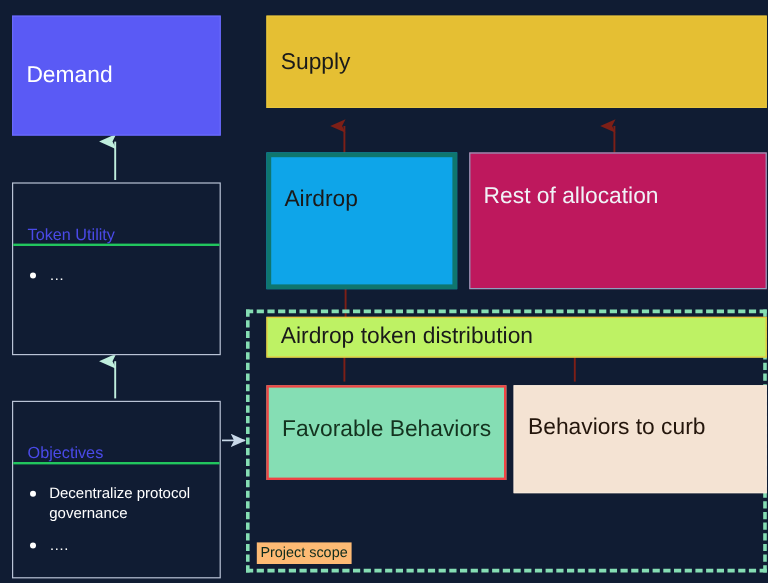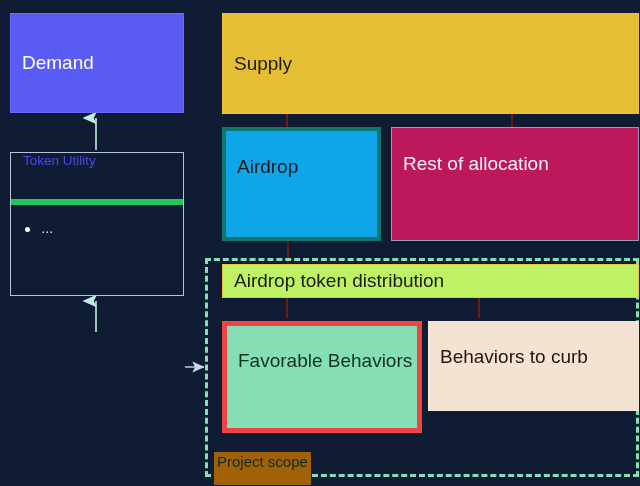--- a/index.html
+++ b/index.html
@@ -34,21 +34,21 @@
   
   .demand {
     left: 10px; top: 13px; width: 174px; height: 100px;
     background: #5a5af5;
     border: 1px solid #6a6afa;
   }
   .demand .box-label { color: #ffffff; }
 
   
   .supply {
-    left: 222px; top: 13px; width: 417px; height: 101px;
+    left: 222px; top: 13px; width: 417px; height: 77px;
     background: #e5bf33;
     border: 1px solid #e8c63f;
   }
   .supply .box-label { color: #1a1a1a; }
 
   
   .airdrop {
     left: 222px; top: 127px; width: 159px; height: 114px;
     background: #0ea5e9;
     border: 4px solid #0f766e;
@@ -66,23 +66,23 @@
   
   .atd {
     left: 222px; top: 264px; width: 417px; height: 34px;
     background: #bef264;
     border: 1px solid #e8c63f;
   }
   .atd .box-label { color: #1a1a1a; }
 
   
   .fav {
-    left: 222px; top: 321px; width: 200px; height: 112px;
+    left: 222px; top: 321px; width: 200px; height: 79px;
     background: #85deb4;
-    border: 5px solid #ef4444;
+    border: 2px solid #ef4444;
     text-decoration: underline;
   }
   .fav .box-label { color: #14331f; top: 23px; transform: none; }
 
   
   .curb {
     left: 428px; top: 321px; width: 211px; height: 90px;
     background: #f4e3d3;
     border: 1px solid #f7e9dc;
     padding-left: 40px;
@@ -93,23 +93,23 @@
   .panel {
     position: absolute;
     box-sizing: border-box;
     border: 1px solid #b9c3d6;
     background: #101c33;
   }
   .panel-header {
     box-sizing: border-box;
     height: 52px;
     display: flex;
-    align-items: flex-start;
+    align-items: flex-end;
     padding-left: 12px;
-    border-bottom: 6px solid #22c55e;
+    border-bottom: 2px solid #22c55e;
   }
   .panel-title {
     color: #4a4ae8;
     font-size: 13.5px;
   }
   .panel-body {
     box-sizing: border-box;
     padding: 16px 12px 10px 14px;
   }
   .bullet-row {
@@ -137,24 +137,24 @@
   .scope {
     position: absolute;
     left: 205px; top: 258px; width: 434px; height: 219px;
     box-sizing: border-box;
     border: 3px dashed #85deb4;
     background: transparent;
   }
   .scope-label {
     position: absolute;
     left: 214px; top: 452px;
-    background: #a16207;
+    background: #fdba74;
     color: #0d2b1c;
-    font-size: 15px;
-    padding: 2px 3px 14px 3px;
+    font-size: 12px;
+    padding: 2px 3px 3px 3px;
     line-height: 1.1;
   }
 
   
   .arrow { position: absolute; }
   svg { display: block; overflow: visible; }
 </style>
 </head>
 <body>
 
@@ -225,16 +225,31 @@
       <span class="panel-title">Token Utility</span>
     </div>
     <div class="panel-body">
       <div class="bullet-row">
         <span class="bullet-dot"></span>
         <span class="bullet-text">…</span>
       </div>
     </div>
   </div>
 
+  <div class="panel objectives">
+    <div class="panel-header">
+      <span class="panel-title">Objectives</span>
+    </div>
+    <div class="panel-body">
+      <div class="bullet-row">
+        <span class="bullet-dot"></span>
+        <span class="bullet-text">Decentralize protocol governance</span>
+      </div>
+      <div class="bullet-row">
+        <span class="bullet-dot"></span>
+        <span class="bullet-text">….</span>
+      </div>
+    </div>
+  </div>
 
   <div class="scope-label">Project scope</div>
 
 </div>
 
 </body></html>

